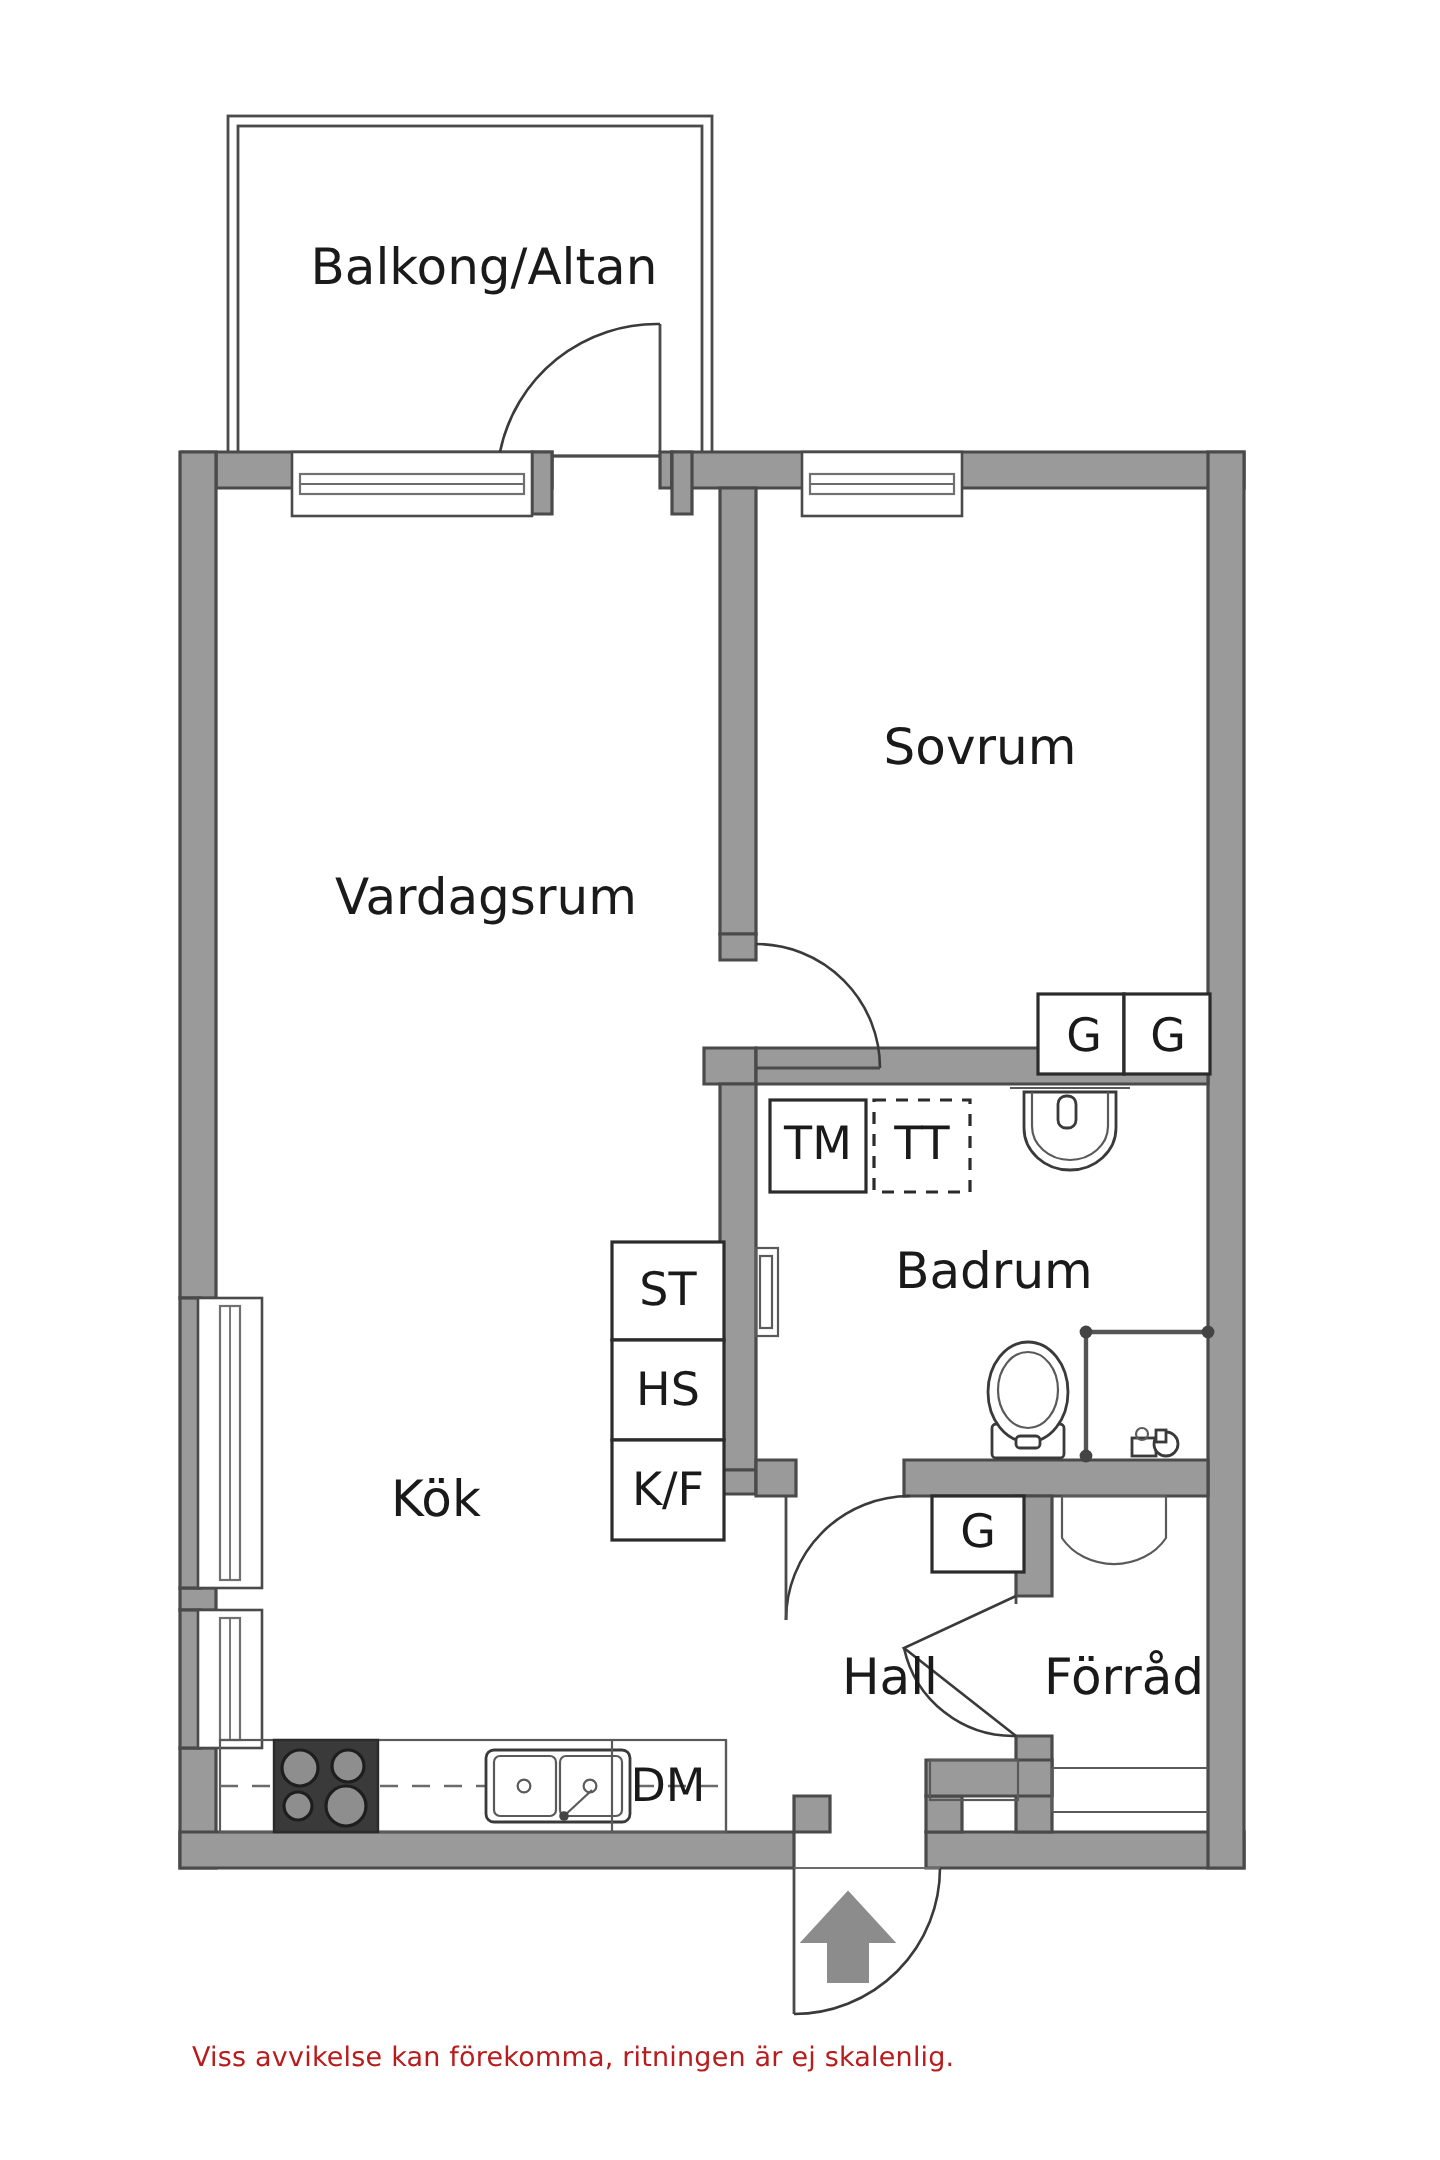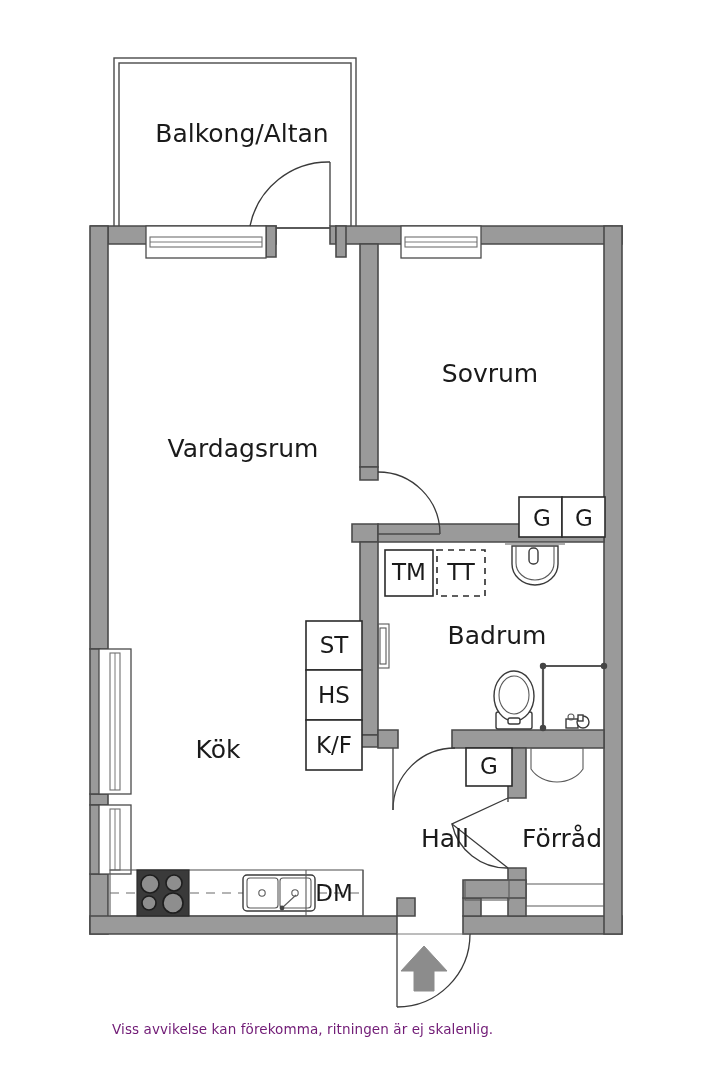--- a/index.html
+++ b/index.html
@@ -46,24 +46,24 @@
   .label {
     font-family: "DejaVu Sans", "Liberation Sans", sans-serif;
     fill: #1a1a1a;
     text-anchor: middle;
     dominant-baseline: middle;
   }
   .label-room  { font-size: 25px; }
   .label-small { font-size: 23px; }
   .footer-note {
     position: absolute;
-    left: 112px;
+    left: 96px;
     top: 1009px;
     font-size: 13.5px;
-    color: #701a75;
+    color: #b91c1c;
     letter-spacing: 0.1px;
     white-space: nowrap;
   }
 </style>
 </head>
 <body>
 
 <div id="plan-root">
 
   <svg id="floorplan" viewBox="0 0 720 1080">

